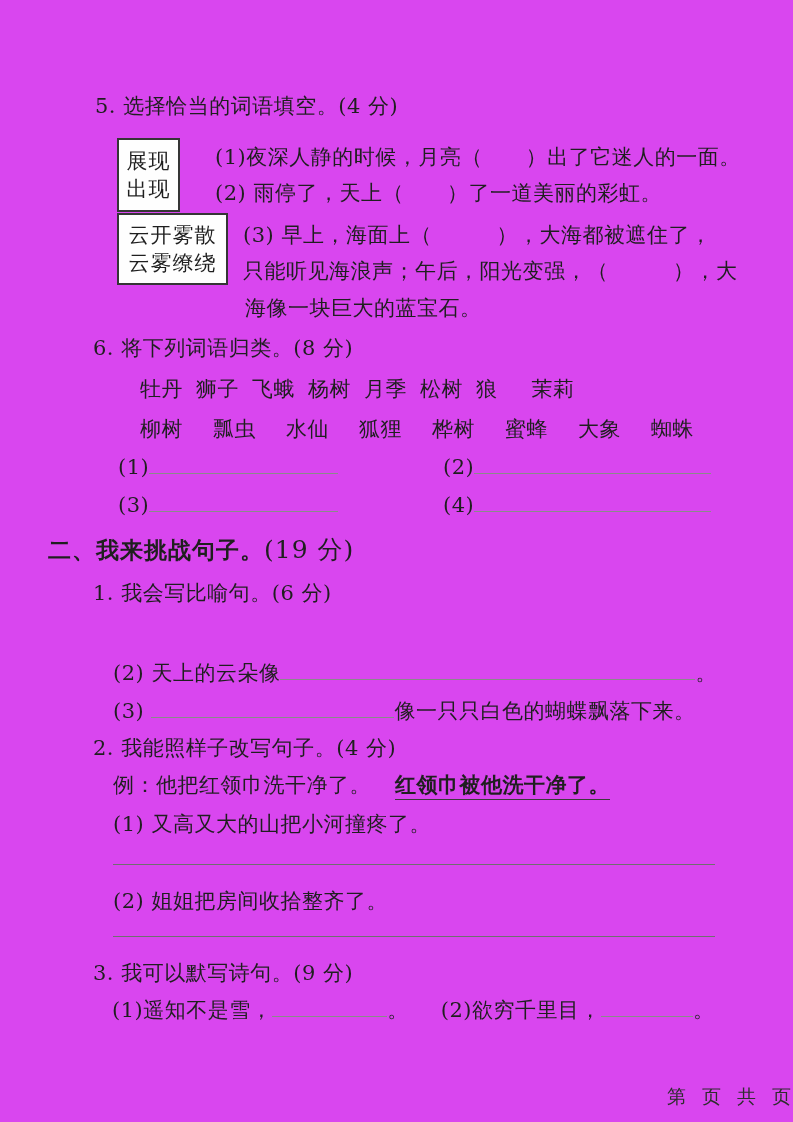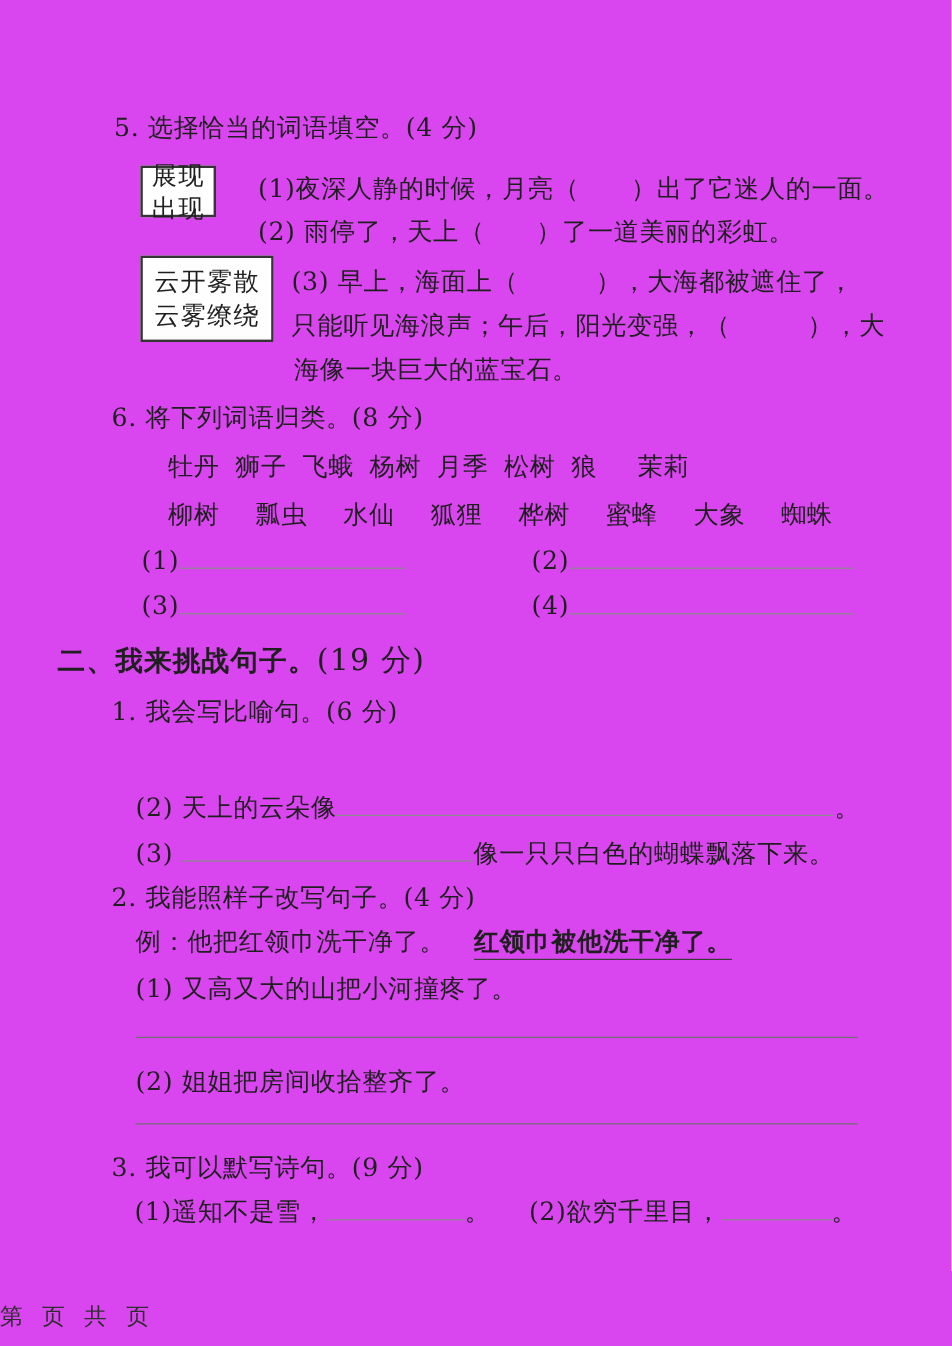--- a/index.html
+++ b/index.html
@@ -39,33 +39,33 @@
   .gap-after { margin-right:21px; }
   .row1 { gap:13px; }
   .row2 { gap:30px; }
   .sec-head { font-family:"DejaVu Sans", sans-serif; font-weight:bold; font-size:23px; letter-spacing:1px; }
   .sec-head .score { font-family:"DejaVu Serif", serif; font-weight:normal; font-size:25px; }
   .ex-underline { border-bottom:1.5px solid #3a3a3a; padding-bottom:2px;font-weight:bold; }
   .ex-answer-wrap { margin-left:24px; }
   .footer {
     font-family:"DejaVu Sans", sans-serif;
     font-size:19px; letter-spacing:2px; word-spacing:6px;
-    color:#2e2e2e; text-align:left;
+    color:#2e2e2e; text-align:right;
     left:0; right:0;
   }
   .m-left-q3 { margin-left:32px; }
 </style>
 </head>
 <body>
 
 <div class="page">
 
   <div class="abs t" style="left:95px; top:92px">5. 选择恰当的词语填空。(4 分)</div>
 
-  <div class="abs wordbox" style="left:117px; top:138px; width:63px; height:43px">
+  <div class="abs wordbox" style="left:117px; top:138px; width:63px; height:74px">
     <div class="wline">展现</div>
     <div class="wline">出现</div>
   </div>
 
   <div class="abs t" style="left:215px; top:143px">(1)夜深人静的时候，月亮（　　）出了它迷人的一面。</div>
   <div class="abs t" style="left:215px; top:179px">(2) 雨停了，天上（　　）了一道美丽的彩虹。</div>
 
   <div class="abs wordbox" style="left:117px; top:213px; width:111px; height:72px">
     <div class="wline">云开雾散</div>
     <div class="wline">云雾缭绕</div>

